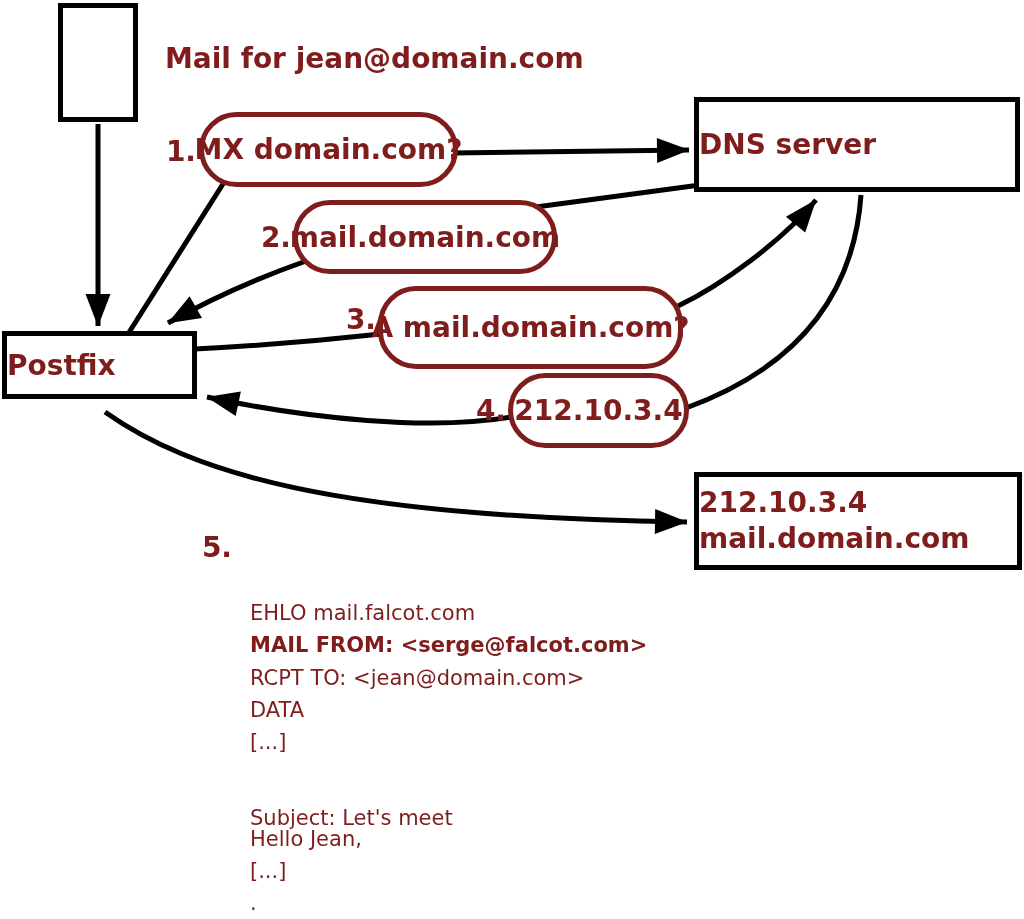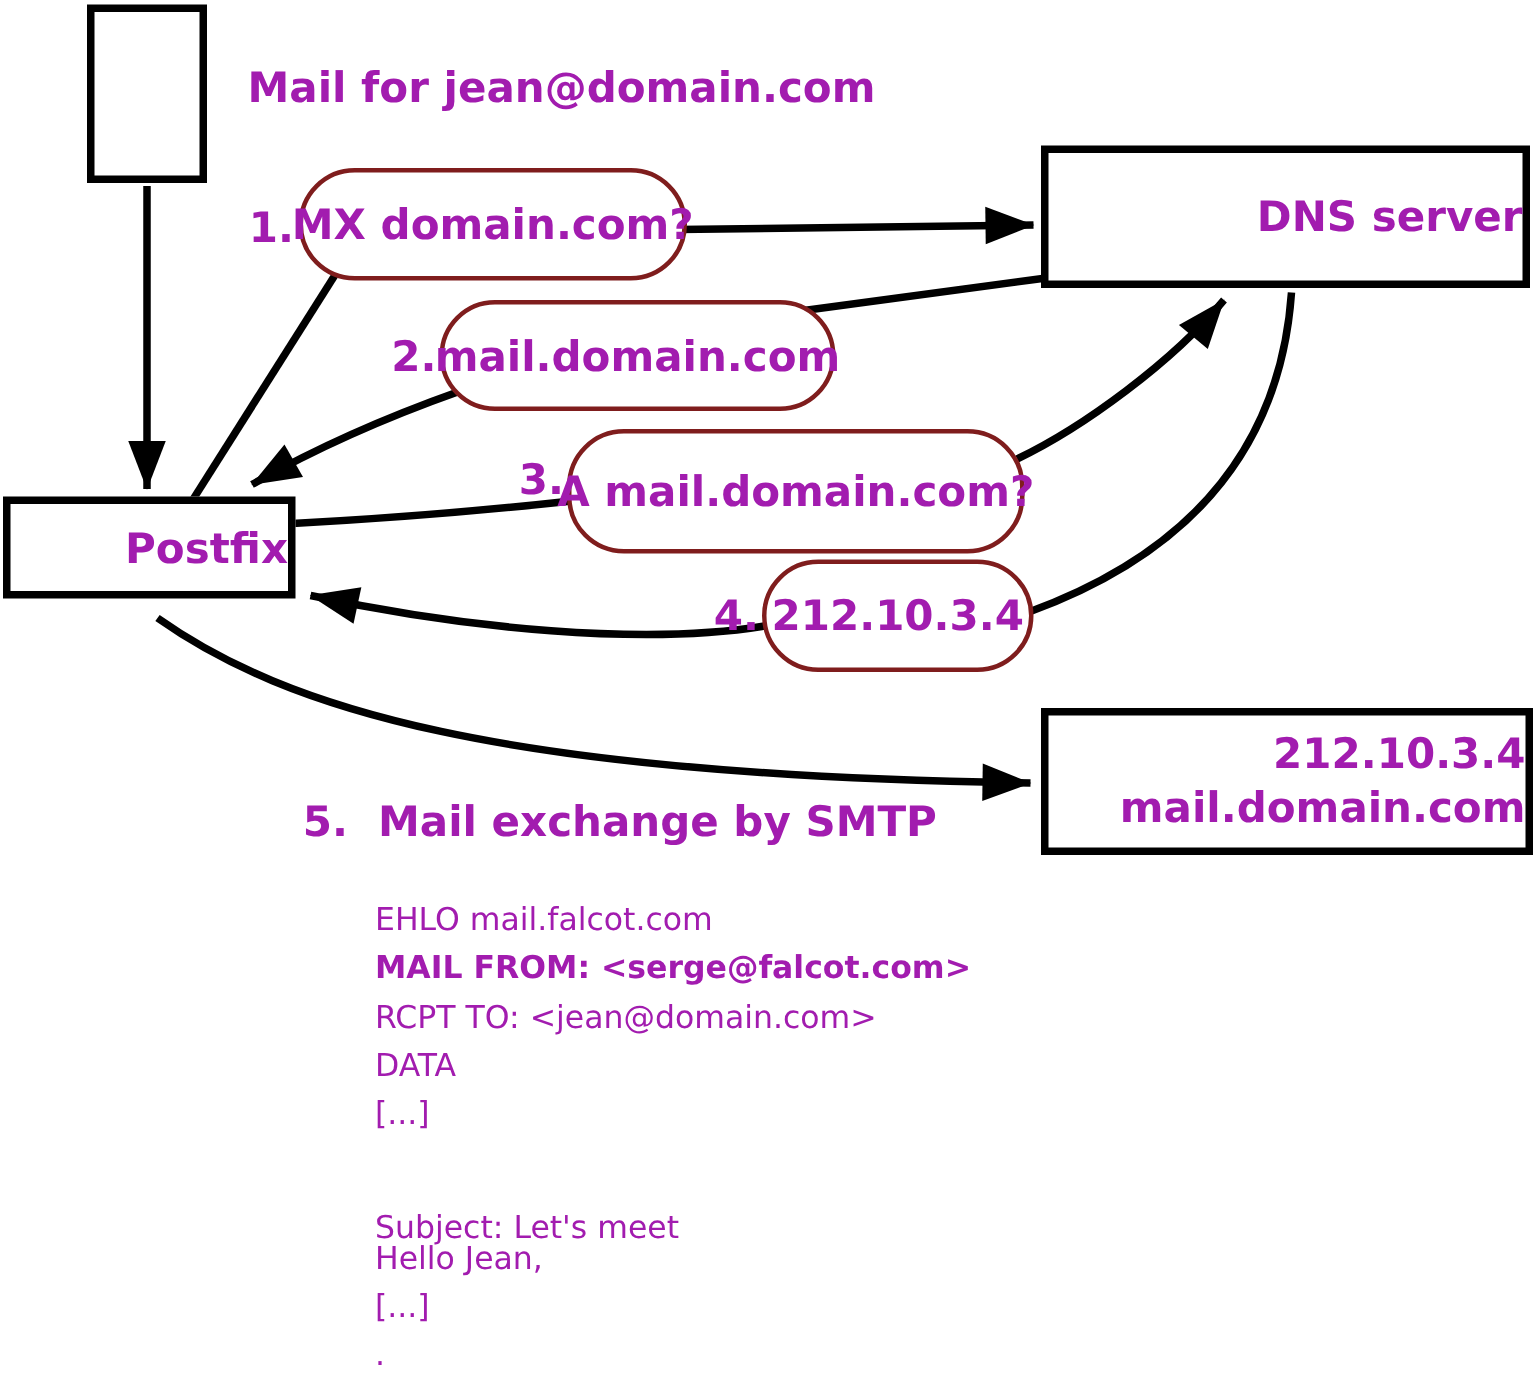--- a/index.html
+++ b/index.html
@@ -7,43 +7,43 @@
     padding: 0;
     background: #ffffff;
     font-family: "DejaVu Sans", "Liberation Sans", sans-serif;
   }
   #stage {
     position: relative;
     width: 1024px;
     height: 919px;
     background: #ffffff;
     overflow: hidden;
-    color: #a21caf;
+    color: #7f1d1d;
   }
   #connectors {
     position: absolute;
     left: 0; top: 0;
     width: 1024px; height: 919px;
     z-index: 1;
   }
   .box {
     position: absolute;
     box-sizing: border-box;
     border: 5px solid #000000;
     background: #ffffff;
     z-index: 2;
     display: flex;
-    align-items: flex-end;
+    align-items: flex-start;
     justify-content: center;
     flex-direction: column;
   }
   .pill {
     position: absolute;
     box-sizing: border-box;
-    border: 3px solid #7f1d1d;
+    border: 5px solid #7f1d1d;
     border-radius: 38px;
     background: #ffffff;
     z-index: 2;
     display: flex;
     align-items: center;
     justify-content: center;
   }
   .node-label {
     font-size: 28px;
     font-weight: bold;
@@ -135,21 +135,20 @@
   <div class="box" style="left:2px; top:331px; width:195px; height:68px;">
     <span class="node-label">Postfix</span>
   </div>
 
   <div class="box" style="left:694px; top:472px; width:328px; height:98px;">
     <div class="twoline">212.10.3.4</div>
     <div class="twoline">mail.domain.com</div>
   </div>
 
   <div class="num" style="left:180px; top:531px; width:52px;">5.</div>
-  <div class="annot" style="left:252px; top:531px;">Mail exchange by SMTP</div>
 
   <div>
     <div class="smtp-line" style="top:597px;">EHLO mail.falcot.com</div>
     <div class="smtp-line" style="top:629px;font-weight:bold;">MAIL FROM: &lt;serge@falcot.com&gt;</div>
     <div class="smtp-line" style="top:662px;">RCPT TO: &lt;jean@domain.com&gt;</div>
     <div class="smtp-line" style="top:694px;">DATA</div>
     <div class="smtp-line" style="top:726px;">[...]</div>
     <div class="smtp-line" style="top:758px;margin-top:44px;">Subject: Let's meet</div>
     <div class="smtp-line" style="top:791px;"></div>
     <div class="smtp-line" style="top:823px;">Hello Jean,</div>

